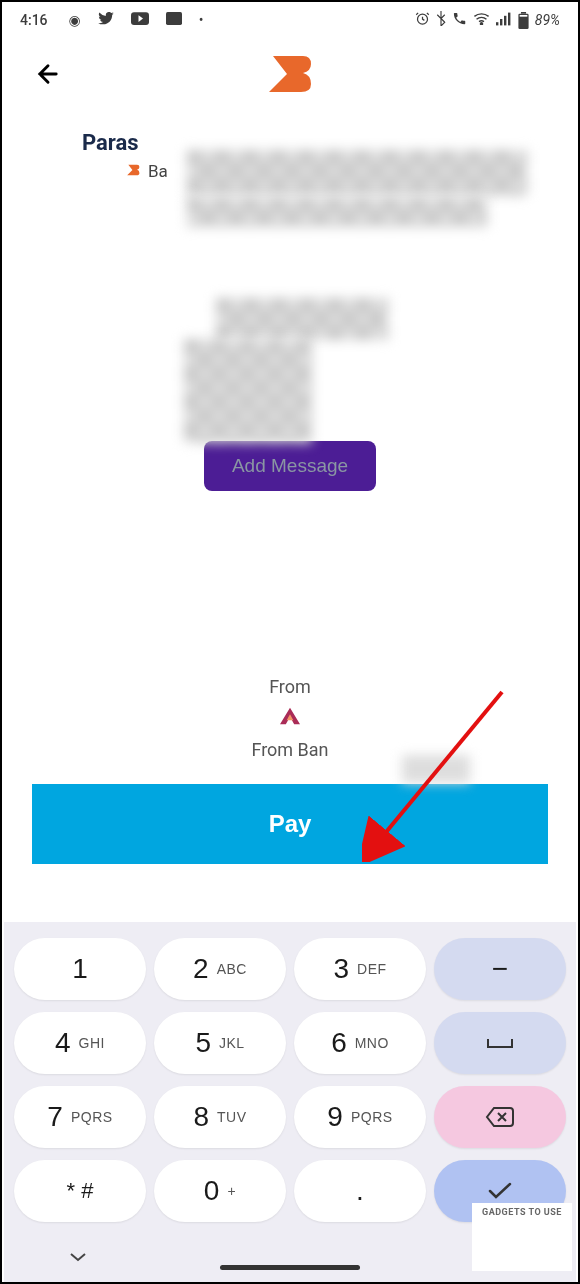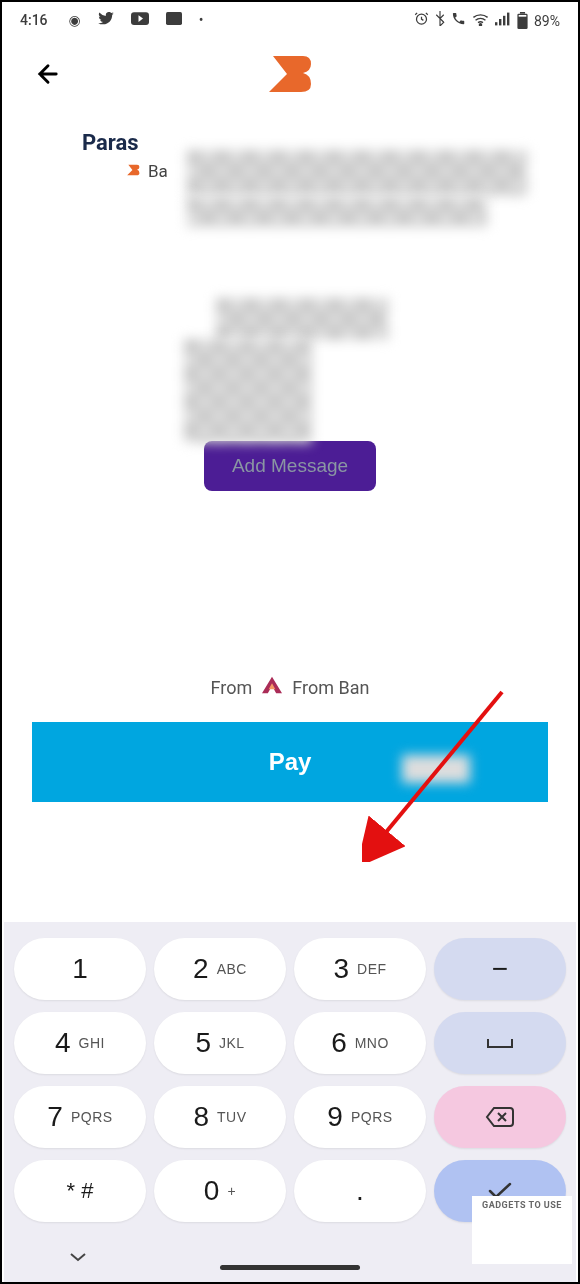--- a/index.html
+++ b/index.html
@@ -17,21 +17,21 @@
     .status-bar {
       height: 36px;
       display: flex;
       justify-content: space-between;
       align-items: center;
       padding: 0 18px;
       font-size: 14px;
       color: #3c3c3c;
     }
     .status-left { display: flex; align-items: center; gap: 17px; }
-    .status-right { display: flex; align-items: flex-end; gap: 6px; }
+    .status-right { display: flex; align-items: center; gap: 6px; font-style: italic; }
     .status-time { font-weight: 500; margin-right: 4px; }
     .status-icon { font-size: 14px; }
     .battery-icon { display: inline-flex; align-items: center; }
     
     
     .app-header {
       display: flex;
       align-items: center;
       padding: 20px 30px;
       position: relative;
@@ -100,20 +100,21 @@
     
     
     .from-row {
       display: flex;
       align-items: center;
       justify-content: center;
       gap: 10px;
       margin-top: 185px;
       font-size: 18px;
       color: #555;
+      flex-direction: column;
     }
     .axis-logo { 
       display: inline-block;
       color: #aa2c57;
       font-weight: bold;
     }
     
     
     .pay-btn {
       display: block;
@@ -184,21 +185,21 @@
       bottom: 8px;
       width: 140px;
       height: 5px;
       background: #333;
       border-radius: 3px;
     }
     
     
     .watermark {
       position: absolute;
-      bottom: 18px;
+      bottom: 11px;
       right: 6px;
       width: 100px;
       height: 68px;
       background: #fff;
       font-size: 9px;
       font-weight: bold;
       color: #666;
       display: flex;
       align-items: flex-start;
       justify-content: center;

